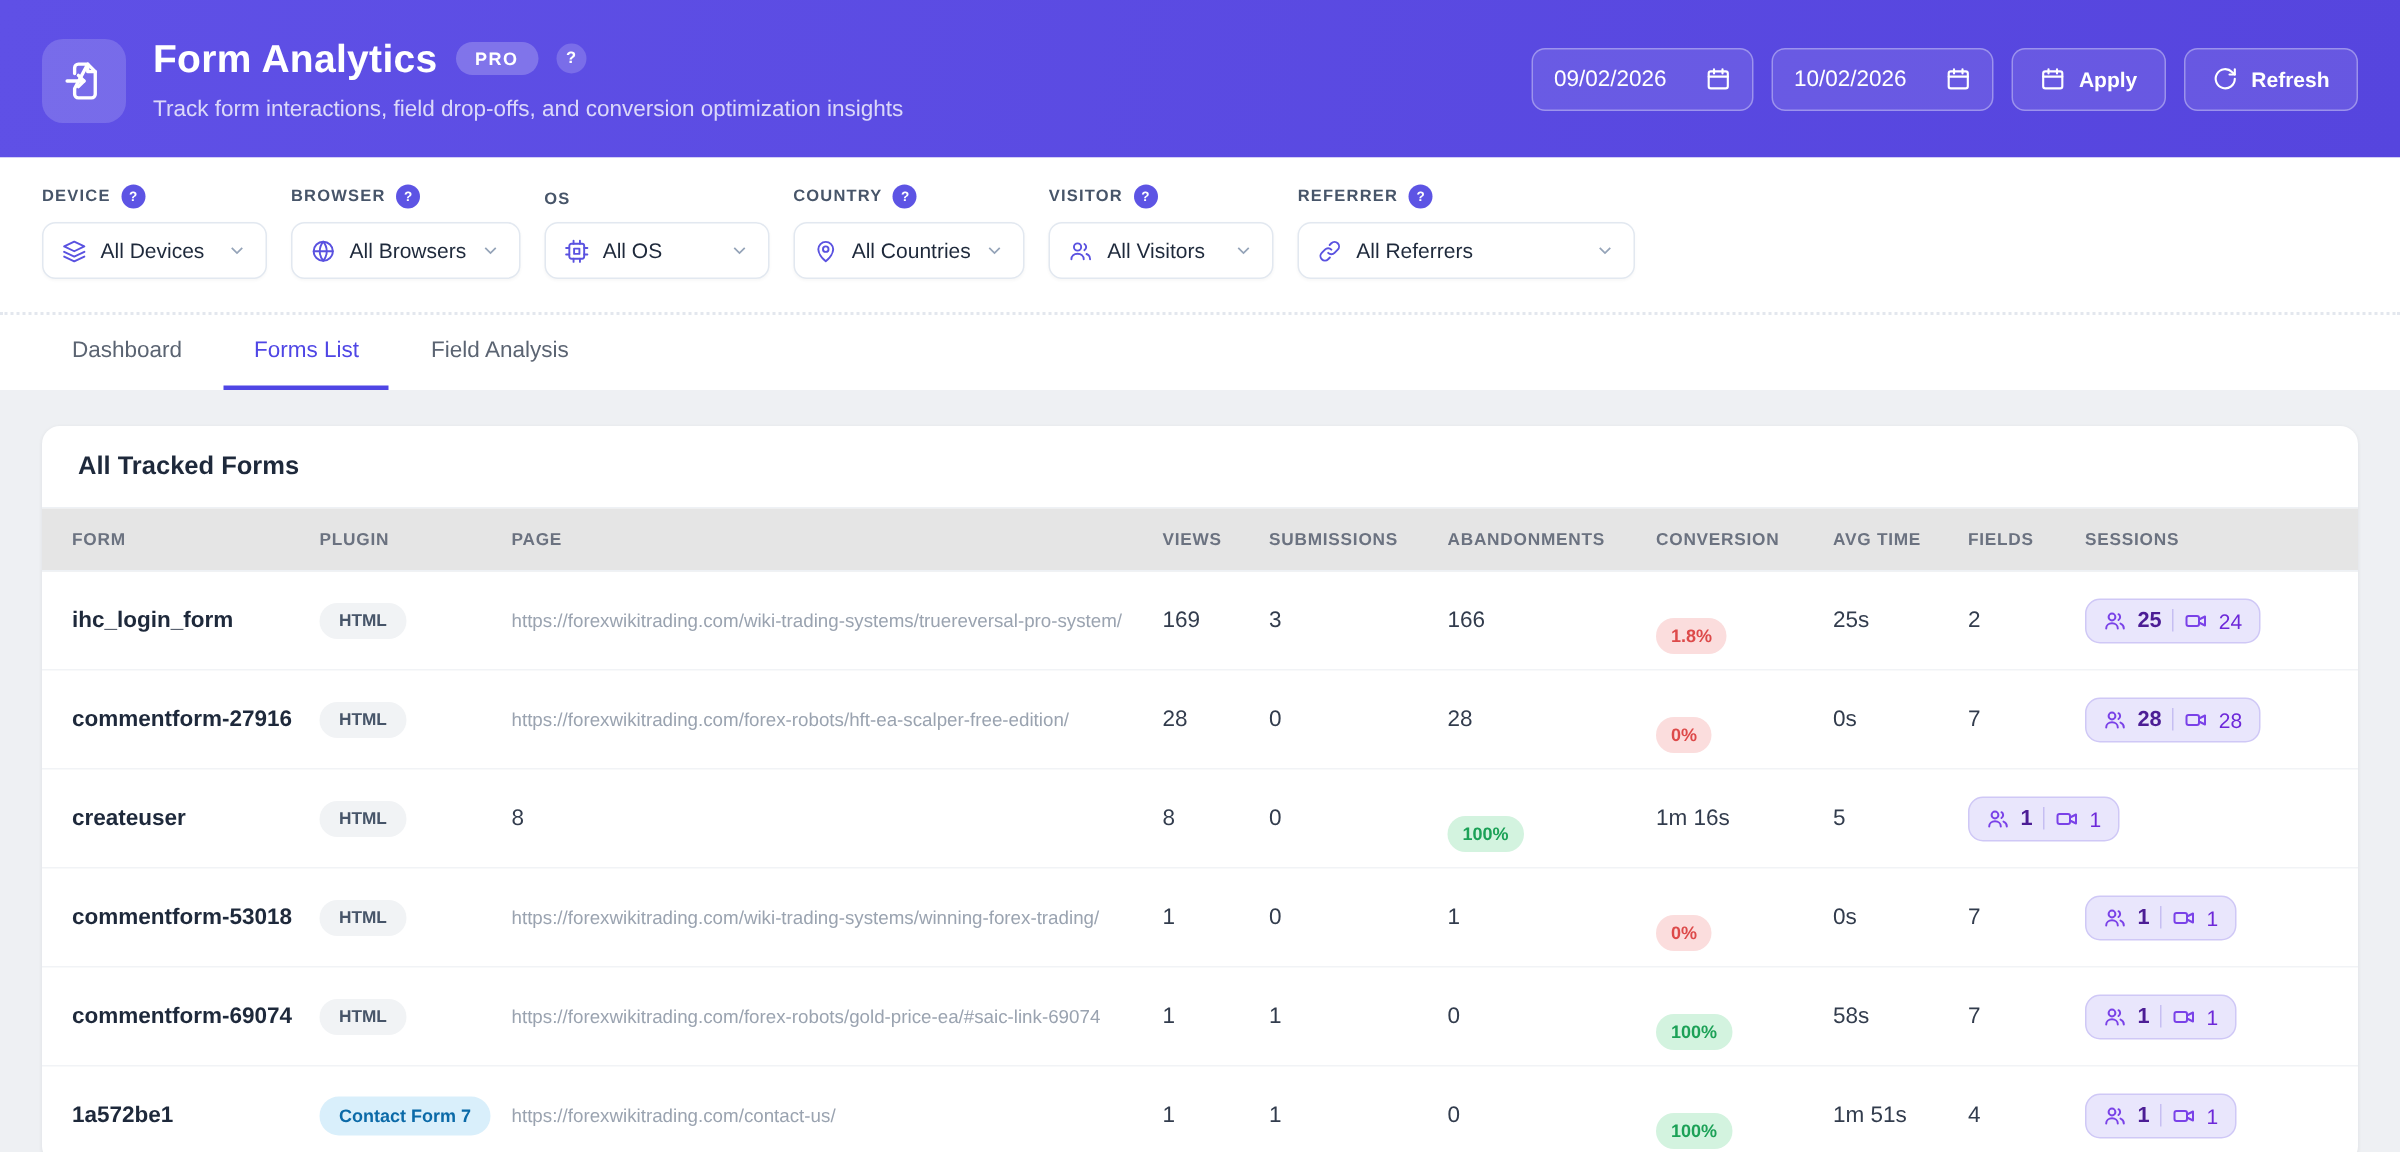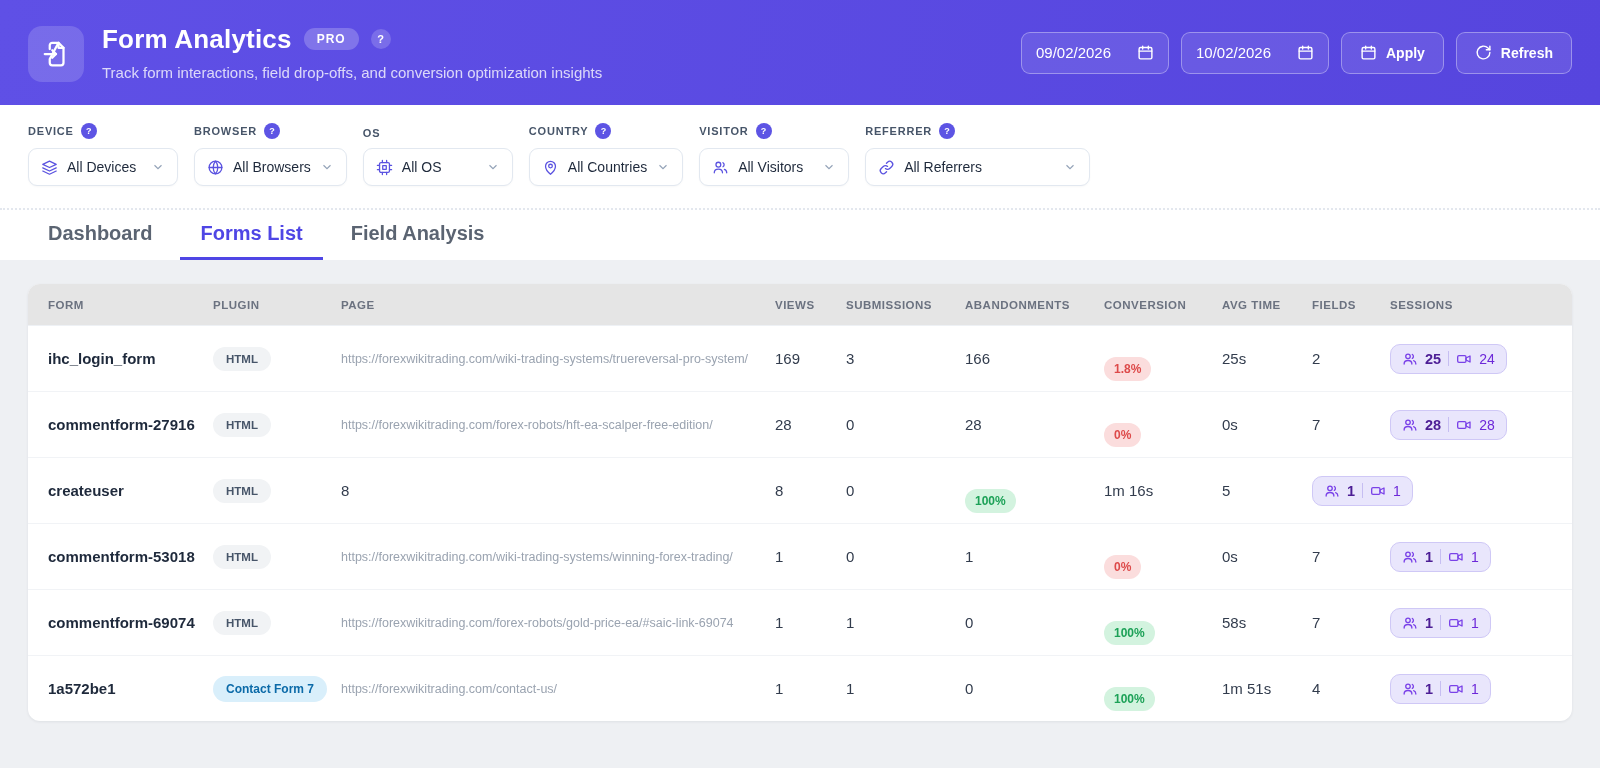--- a/index.html
+++ b/index.html
@@ -40,21 +40,21 @@
     font-size:9px; font-weight:700; display:flex; align-items:center; justify-content:center; cursor:pointer; }
   .filter-select { height:38px; min-width:150px; background:#fff; border:1px solid #e2e8f0; border-radius:9px;
     display:flex; align-items:center; gap:9px; padding:0 12px; font-size:14px; color:#1e293b; cursor:pointer;
     box-shadow:0 1px 2px rgba(15,23,42,0.03); }
   .filter-select.wide { min-width:225px; }
   .filter-select .f-icon { width:17px; height:17px; stroke:#5a52e0; fill:none; stroke-width:1.8; stroke-linecap:round; stroke-linejoin:round; flex:0 0 auto; }
   .filter-select .chev { width:14px; height:14px; stroke:#94a3b8; fill:none; stroke-width:2; margin-left:auto; }
 
   
   .tabs { background:#fff; height:50px; display:flex; align-items:stretch; padding:0 28px; gap:8px; }
-  .tab { display:flex; align-items:center; padding:0 20px; font-size:20px; font-weight:700; color:#5b6472;
+  .tab { display:flex; align-items:center; padding:0 20px; font-size:15px; font-weight:400; color:#5b6472;
     cursor:pointer; border-bottom:3px solid transparent; }
   .tab.active { color:#4f46e5; border-bottom-color:#4f46e5; }
 
   
   .content { padding:24px 28px; }
   .card { background:#fff; border-radius:12px; box-shadow:0 1px 3px rgba(15,23,42,0.07); overflow:hidden; }
   .card-header { padding:17px 24px; border-bottom:1px solid #eef1f5; }
   .card-header h2 { font-size:17px; font-weight:700; color:#1e293b; }
 
   .grid { display:grid; grid-template-columns:165px 128px 434px 71px 119px 139px 118px 90px 78px 1fr;
@@ -248,20 +248,23 @@
   </section>
 
   <nav class="tabs">
     <div class="tab">Dashboard</div>
     <div class="tab active">Forms List</div>
     <div class="tab">Field Analysis</div>
   </nav>
 
   <main class="content">
     <div class="card">
+      <div class="card-header">
+        <h2>All Tracked Forms</h2>
+      </div>
 
       <div class="grid thead">
         <div class="hcell">FORM</div>
         <div class="hcell">PLUGIN</div>
         <div class="hcell">PAGE</div>
         <div class="hcell">VIEWS</div>
         <div class="hcell">SUBMISSIONS</div>
         <div class="hcell">ABANDONMENTS</div>
         <div class="hcell">CONVERSION</div>
         <div class="hcell">AVG TIME</div>

